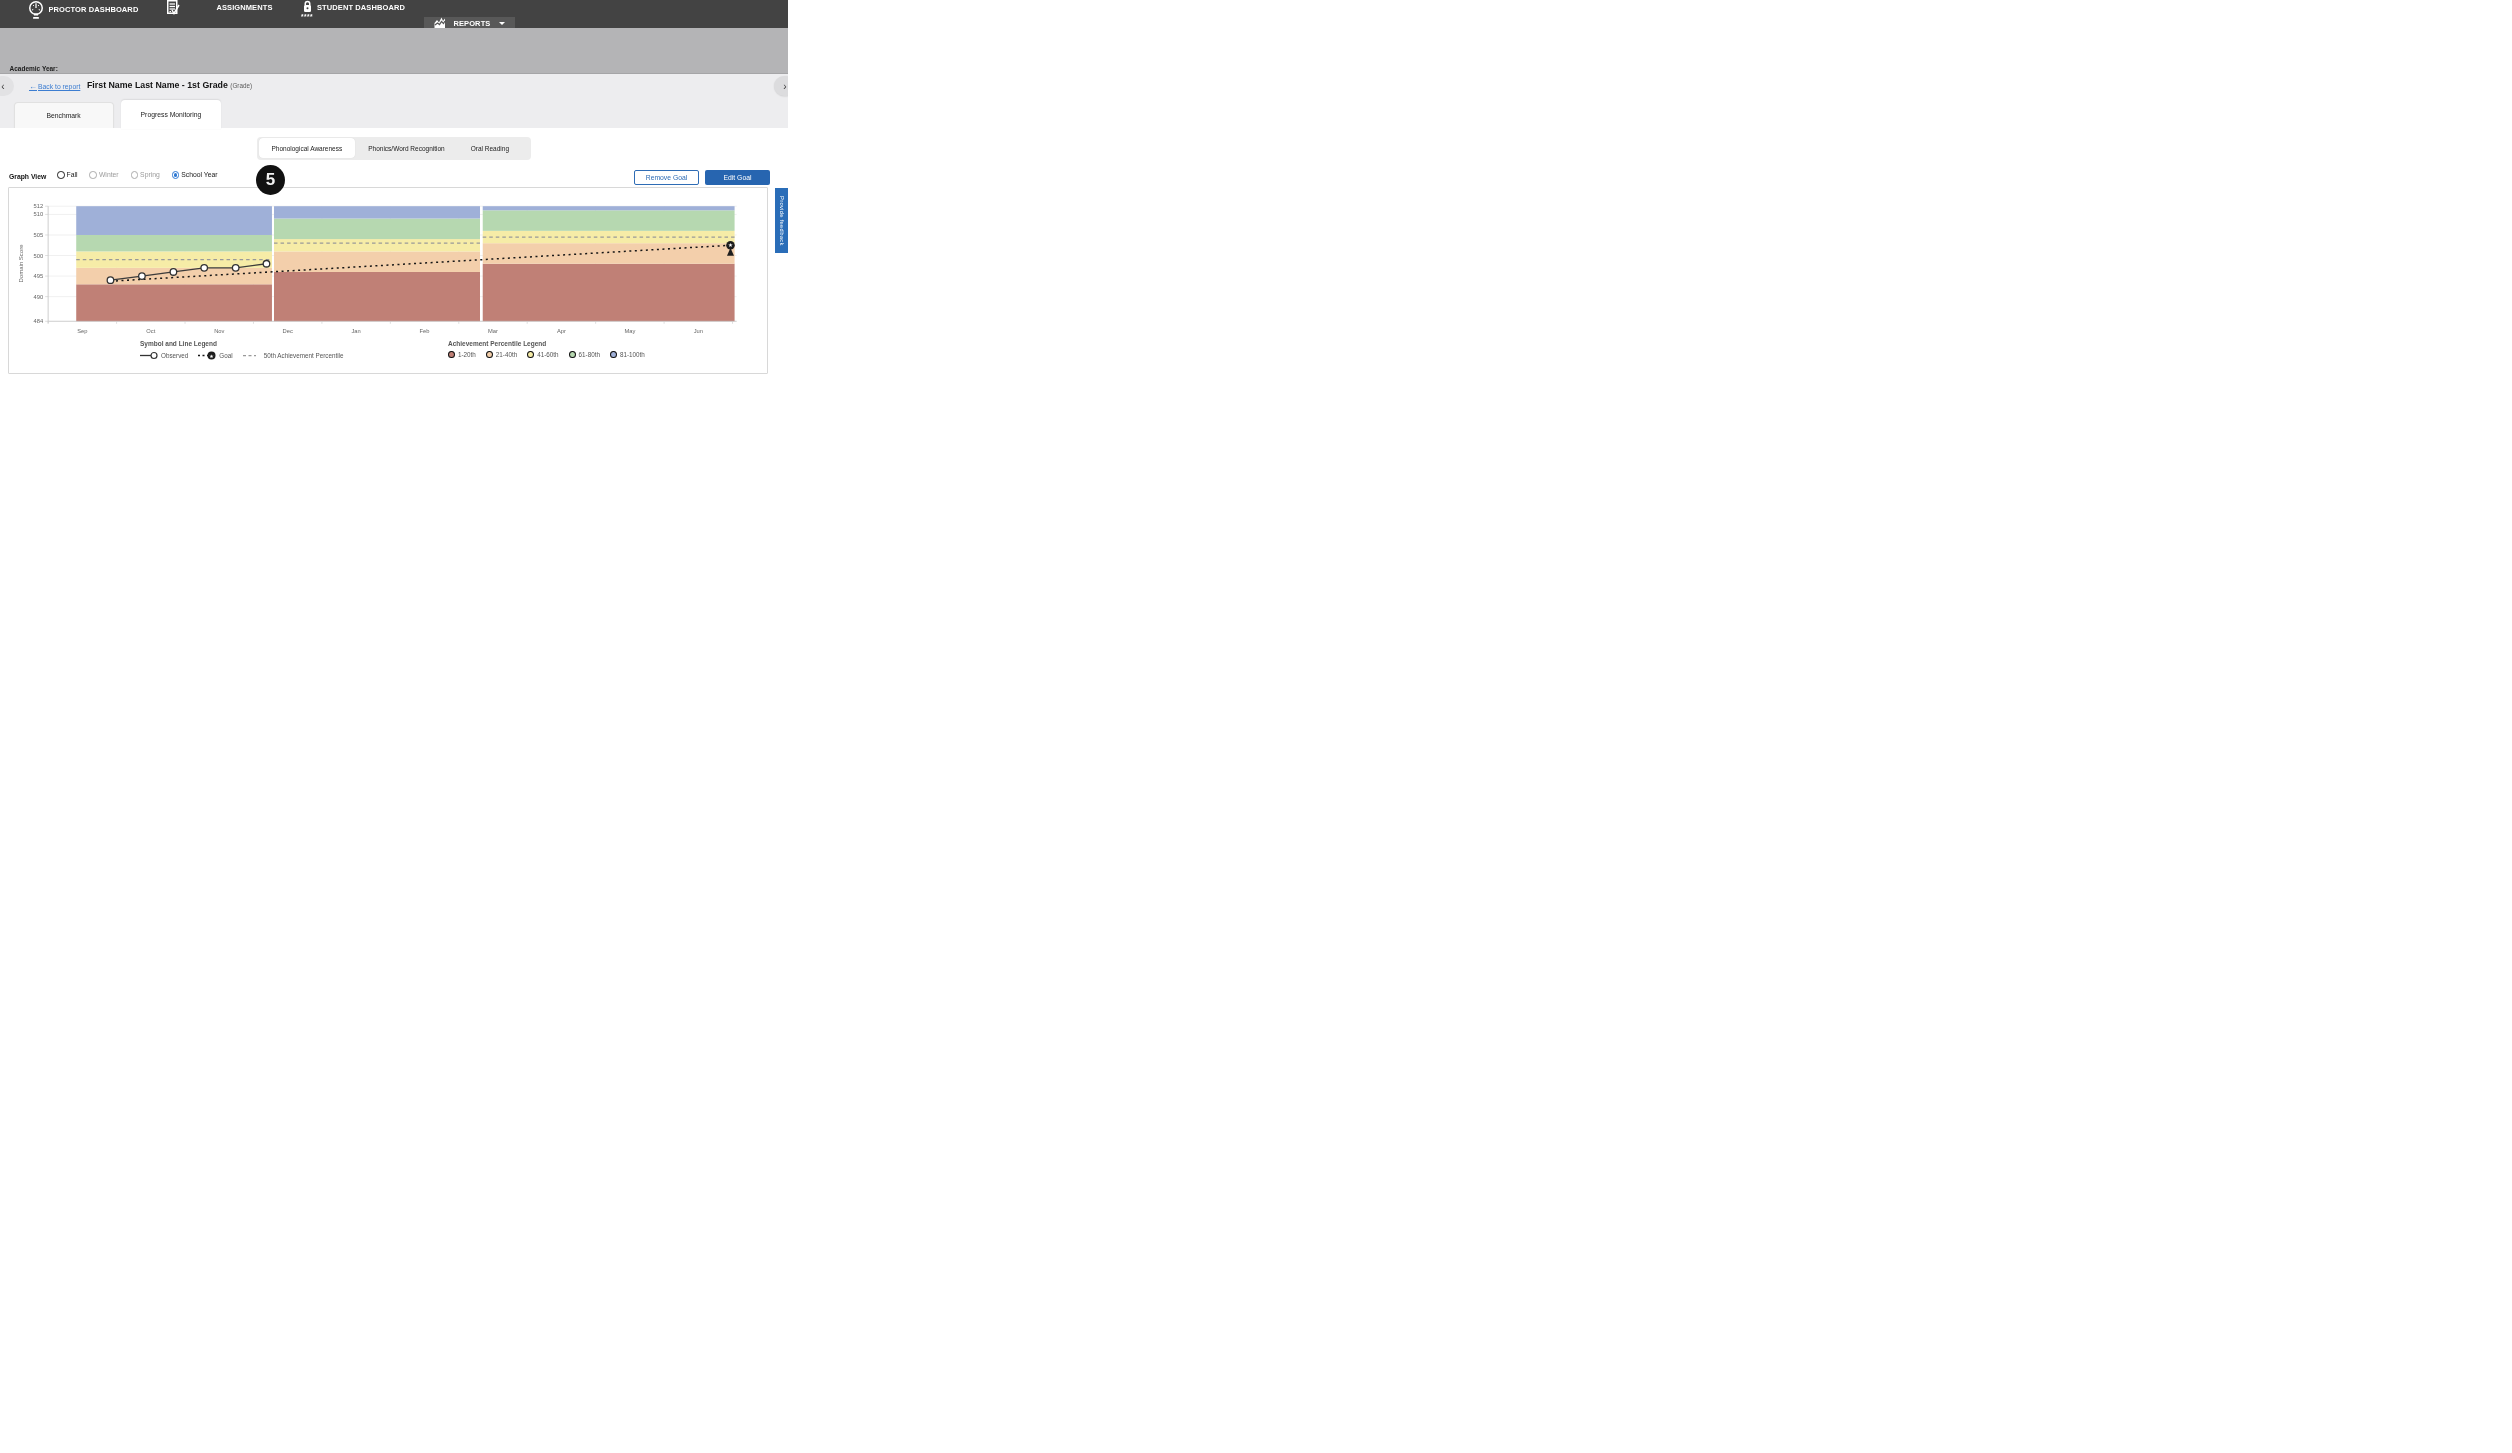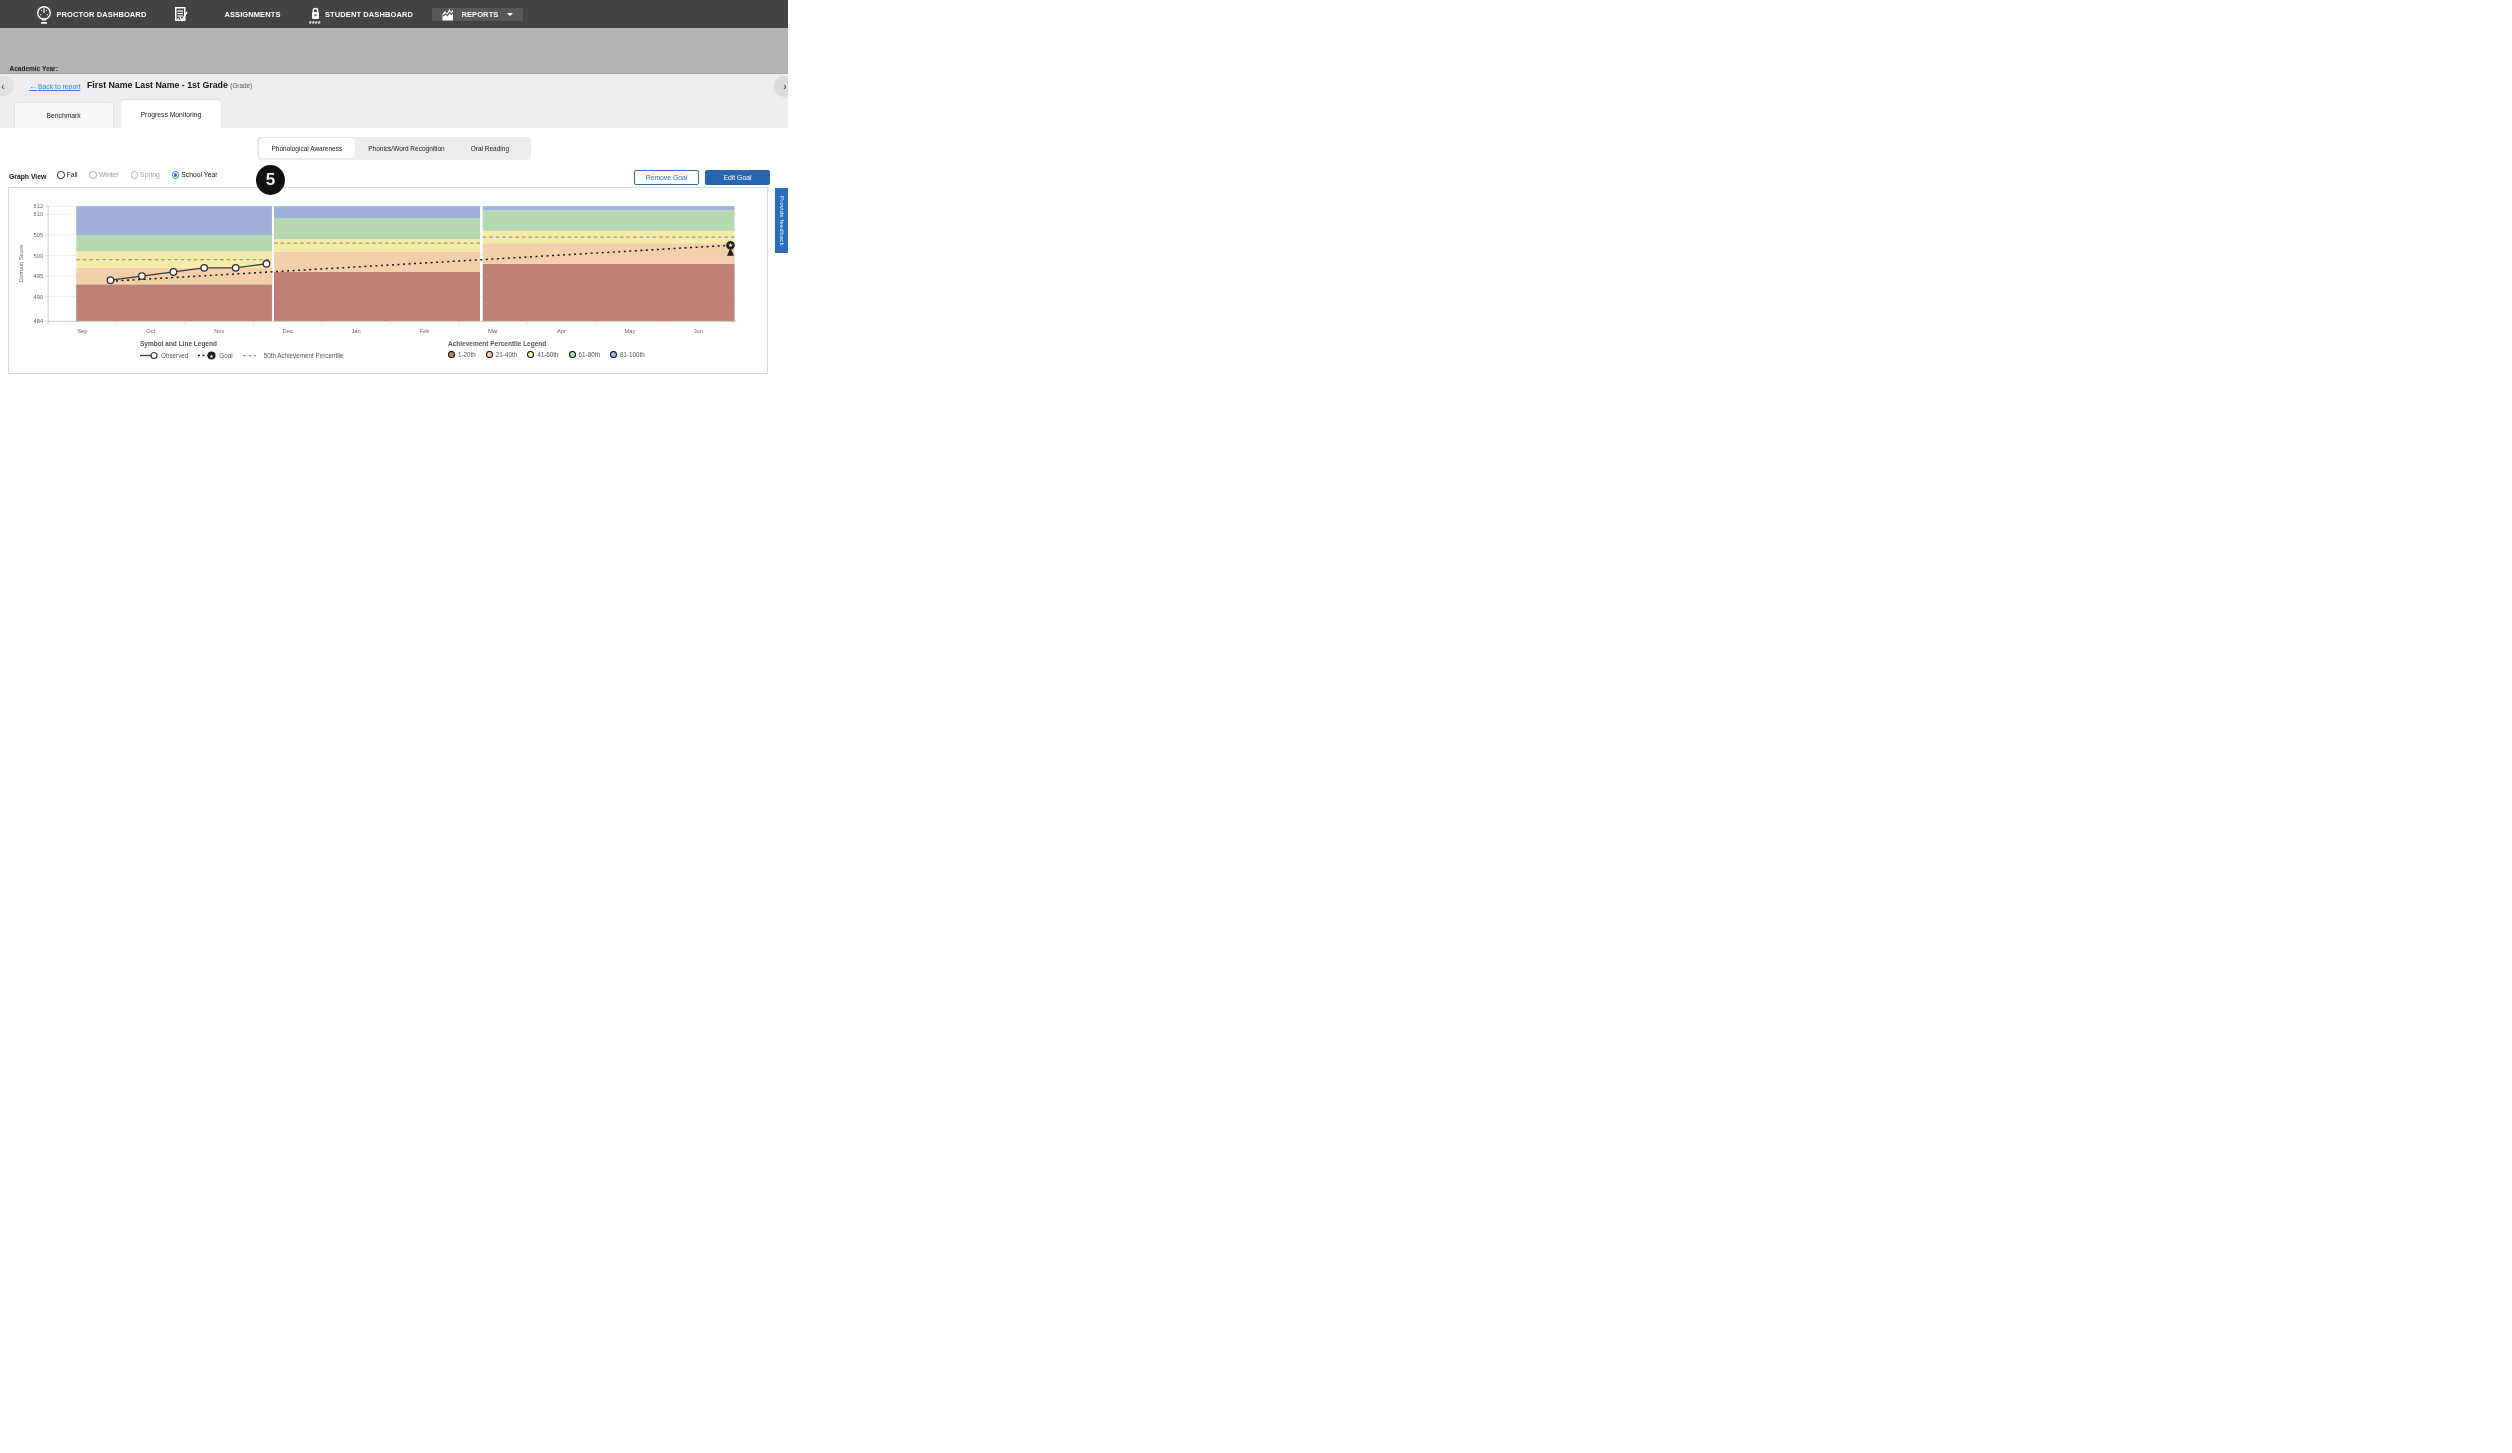--- a/index.html
+++ b/index.html
@@ -1,23 +1,23 @@
 <!DOCTYPE html>
 <html style="font-size:8px"><head>
 <meta charset="utf-8">
 <style>
   * { margin:0; padding:0; box-sizing:border-box; }
   html,body { background:#fff; }
   body { font-family:"Liberation Sans", sans-serif; }
   .page { position:relative; width:788px; height:380px; overflow:hidden; background:#fff; }
 
   
-  .nav { position:absolute; left:0; top:0; width:100%; height:28px; background:#434343; display:flex; align-items:center; padding-left:26px; }
+  .nav { position:absolute; left:0; top:0; width:100%; height:28px; background:#434343; display:flex; align-items:flex-start; padding-left:18px; }
   .nav-item { display:flex; align-items:center; gap:4.5px; padding:0 10px; color:#fff; font-size:7.5px; font-weight:bold; letter-spacing:0.1px; cursor:pointer; }
-  .nav-item.selected { background:#585858; }
+  .nav-item.selected { background:#585858;margin-top:17px; }
   .nav-icon { display:flex; align-items:center; justify-content:center; position:relative; }
   .pw-mask { position:absolute; left:50%; transform:translateX(-50%); top:12.6px; color:#fff; font-size:6.5px; font-weight:bold; letter-spacing:0.5px; white-space:nowrap; }
   .caret-down { width:0; height:0; border-left:3px solid transparent; border-right:3px solid transparent; border-top:3.5px solid #fff; margin-left:4px; }
 
   
   .toolbar { position:absolute; left:0; top:28px; width:100%; height:46px; background:#b4b4b6; border-bottom:0.5px solid #a5a5a7; }
   .ay-label { position:absolute; left:9.5px; top:37px; font-size:6.5px; font-weight:bold; color:#1d1d1d; }
   .ay-select { position:absolute; left:9px; top:48px; width:79px; height:13.6px; background:#3d3d3d; border-radius:2px; color:#fff; font-size:6.5px; font-weight:bold; display:flex; align-items:center; padding:0 5px; cursor:pointer; }
   .ay-select .val { flex:1; }
   .print-btn { position:absolute; right:9.5px; top:47px; width:37px; height:14.6px; background:#fff; border-radius:2px; display:flex; align-items:center; justify-content:center; gap:3.5px; font-size:6.8px; color:#3a3a3a; cursor:pointer; box-shadow:0 0.5px 0.5px rgba(0,0,0,.15); }

